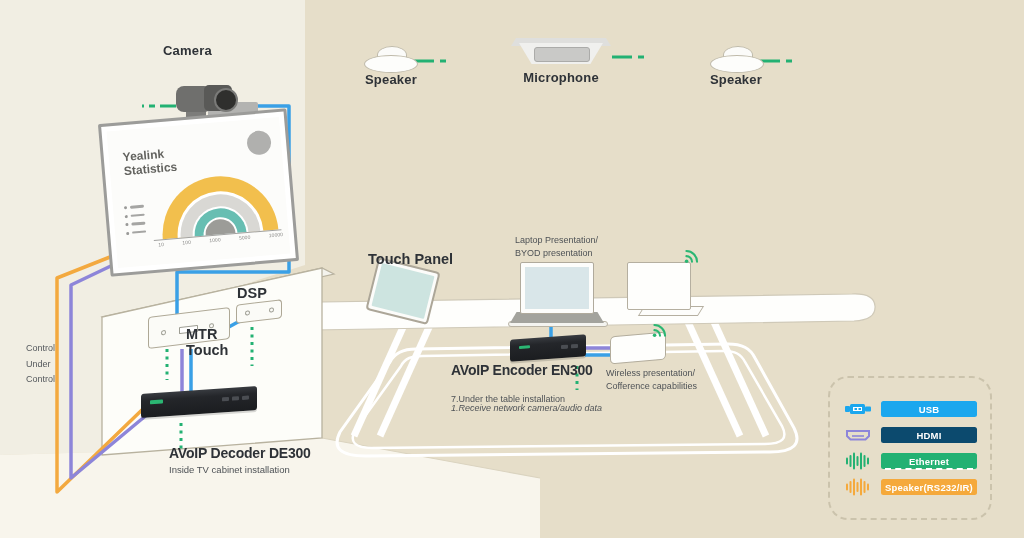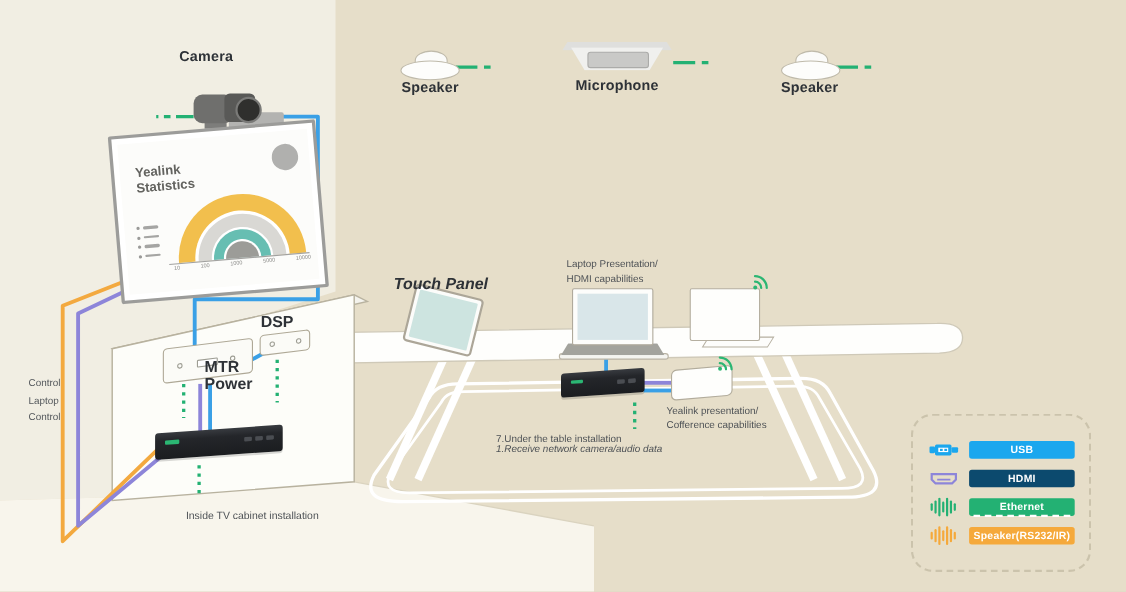--- a/index.html
+++ b/index.html
@@ -287,37 +287,39 @@
           <path d="M3 4.5 a9.5 9.5 0 0 1 9.5 9.5"></path>
       </g>
         <circle cx="3.2" cy="13.6" r="1.6" fill="#2BB673"></circle>
     </svg>
   </div>
 
   <div class="t lbl" style="left:163px;top:43px;">Camera</div>
   <div class="t lbl ctr" style="left:363px;top:72px;width:56px;">Speaker</div>
   <div class="t lbl ctr" style="left:518px;top:70px;width:86px;">Microphone</div>
   <div class="t lbl ctr" style="left:708px;top:72px;width:56px;">Speaker</div>
-  <div class="t lbl-lg" style="left:358px;top:251px;font-style:italic;">Touch Panel</div>
+  <div class="t lbl-lg" style="left:368px;top:251px;">Touch Panel</div>
   <div class="t lbl-lg" style="left:237px;top:285px;">DSP</div>
   <div class="t lbl-lg" style="left:186px;top:326px;line-height:16px;">
     <div>MTR</div>
-    <div>Power</div>
+    <div>Touch</div>
   </div>
   <div class="t note-sm" style="left:26px;top:341px;line-height:15.5px;color:#55595D;">
     <div>Control</div>
-    <div>Laptop</div>
+    <div>Under</div>
     <div>Control</div>
   </div>
+  <div class="t title" style="left:169px;top:445px;">AVoIP Decoder DE300</div>
   <div class="t note" style="left:169px;top:464px;">Inside TV cabinet installation</div>
+  <div class="t title" style="left:451px;top:362px;">AVoIP Encoder EN300</div>
   <div class="t note-sm" style="left:451px;top:403px;font-style:italic;">1.Receive network camera/audio data</div>
   <div class="t note-sm" style="left:451px;top:394px;">7.Under the table installation</div>
   <div class="t note-sm" style="left:515px;top:235px;">Laptop Presentation/</div>
-  <div class="t note-sm" style="left:515px;top:248px;">HDMI capabilities</div>
-  <div class="t note-sm" style="left:606px;top:368px;">Yealink presentation/</div>
+  <div class="t note-sm" style="left:515px;top:248px;">BYOD presentation</div>
+  <div class="t note-sm" style="left:606px;top:368px;">Wireless presentation/</div>
   <div class="t note-sm" style="left:606px;top:381px;">Cofference capabilities</div>
 
   <div class="abs legend">
     <div class="lg-row">
       <span class="lg-icon">
         <svg width="28" height="16" viewBox="0 0 28 16">
           <g fill="#1BA7EE">
             <rect x="1" y="5" width="5" height="6" rx="1"></rect>
             <rect x="6" y="3" width="15" height="10" rx="1.5"></rect>
             <rect x="21" y="5.5" width="6" height="5" rx="1"></rect>

